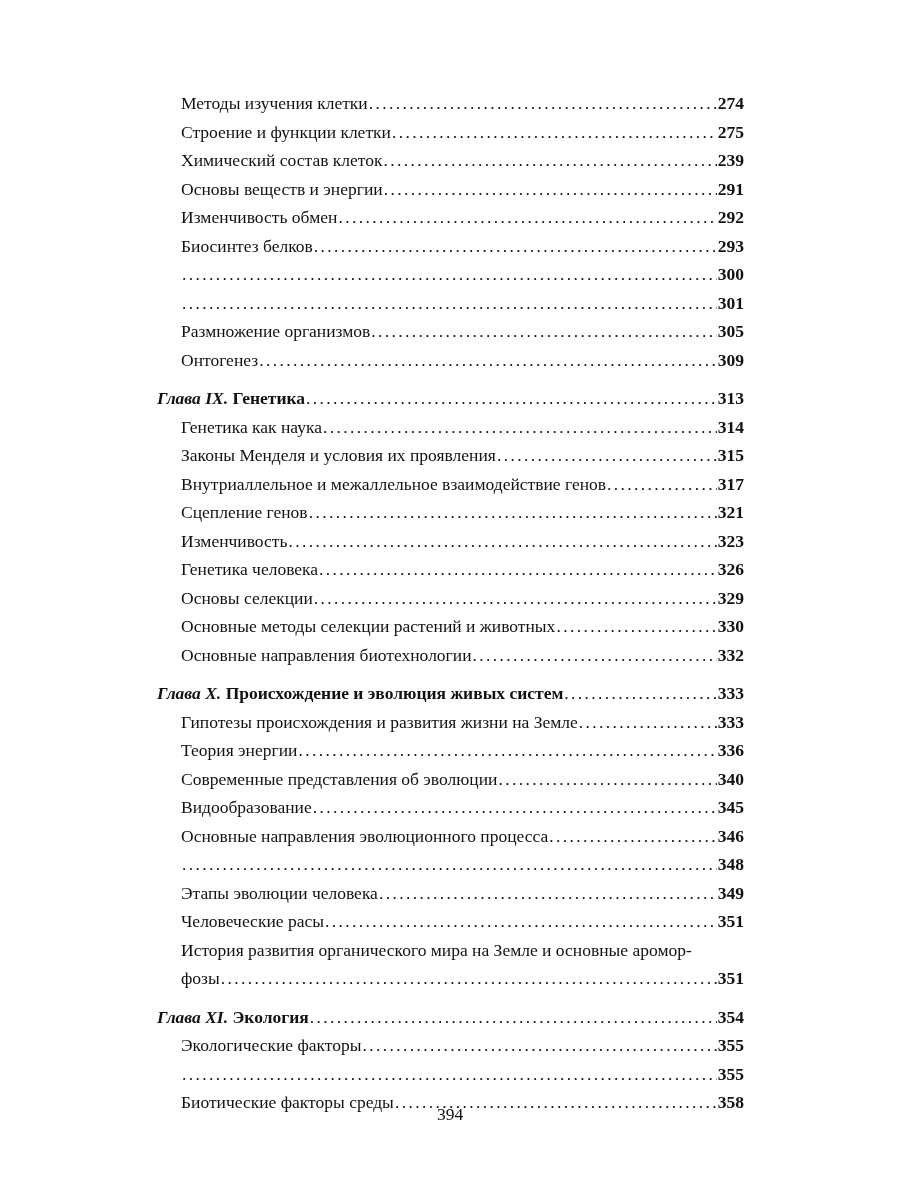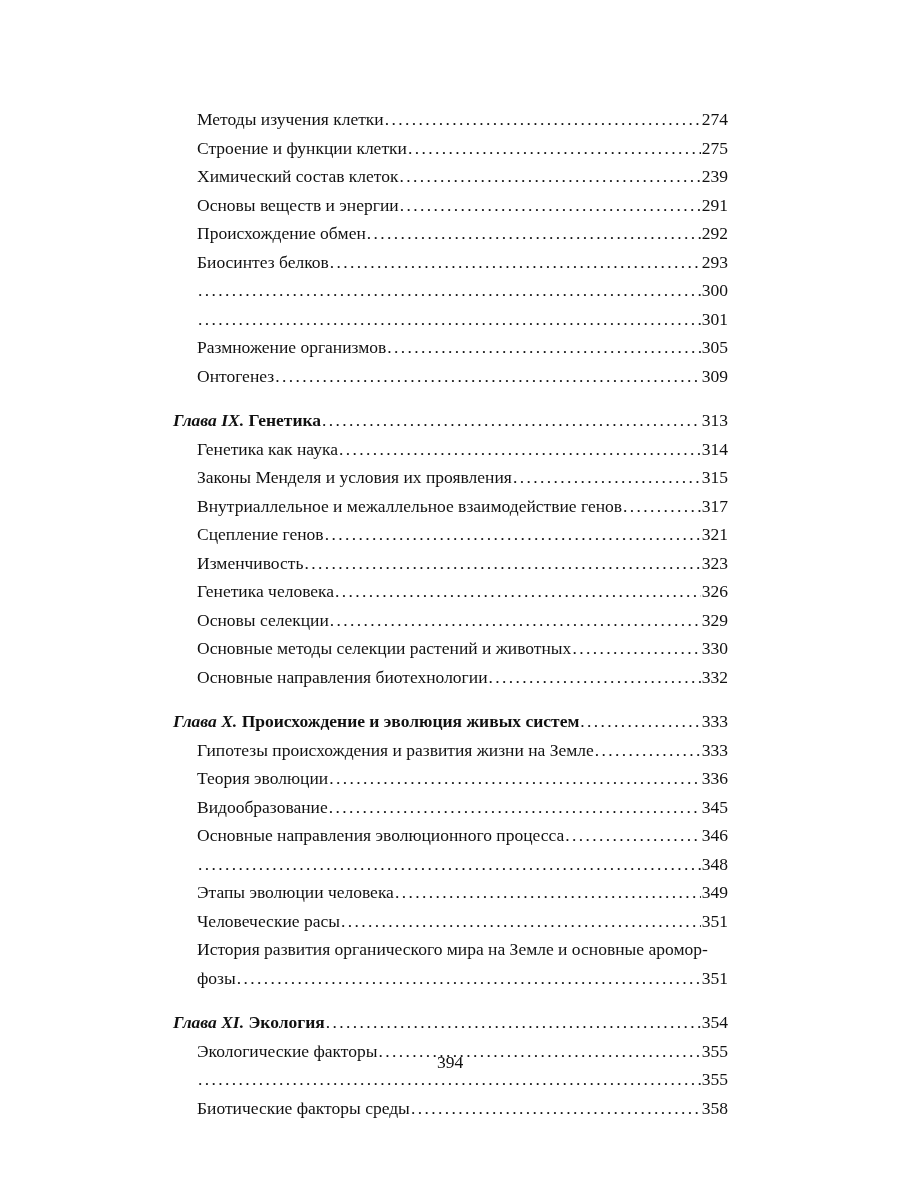--- a/index.html
+++ b/index.html
@@ -15,21 +15,21 @@
       font-family: "Liberation Serif", "DejaVu Serif", serif;
       color: #111111;
     }
     .toc {
       position: absolute;
       left: 157px;
       top: 89px;
       width: 587px;
     }
     .section {
-      margin: 16px;
+      margin: 0;
     }
     .section + .section {
       margin-top: 10px;
     }
     .row {
       display: flex;
       align-items: baseline;
       height: 28.5px;
       font-size: 17.5px;
       line-height: 28.5px;
@@ -49,40 +49,41 @@
       margin-left: 1px;
     }
     .row .leader::before {
       content: ". . . . . . . . . . . . . . . . . . . . . . . . . . . . . . . . . . . . . . . . . . . . . . . . . . . . . . . . . . . . . . . . . . . . . . . . . . . . . . . . . . . . . . . . . . . . . . . . . . . . . . . . . . . . . . . . . . . . . . . . . . . . . . . . . .";
       word-spacing: -4.4px;
     }
     .row .page {
       flex: 0 0 auto;
       text-align: right;
       margin-left: 1px;
+      font-weight: bold;
     }
     .chapter-label {
       font-style: italic;
       font-weight: bold;
     }
     .chapter-name {
       font-weight: bold;
     }
     .wrap-first {
       height: 28.5px;
       font-size: 17.5px;
       line-height: 28.5px;
       padding-left: 24px;
       white-space: nowrap;
     }
     .page-number {
       position: absolute;
       left: 0;
       width: 900px;
-      top: 1048px;
+      top: 1100px;
       text-align: center;
       font-size: 17.5px;
       line-height: 28px;
     }
   </style>
 </head>
 <body>
 
 <div class="toc">
 
@@ -101,21 +102,21 @@
         <span class="title">Химический состав клеток</span>
         <span class="leader"></span>
         <span class="page">239</span>
       </div>
     <div class="row sub">
         <span class="title">Основы веществ и энергии</span>
         <span class="leader"></span>
         <span class="page">291</span>
       </div>
     <div class="row sub">
-        <span class="title">Происхождение обмен</span>
+        <span class="title">Изменчивость обмен</span>
         <span class="leader"></span>
         <span class="page">292</span>
       </div>
     <div class="row sub">
         <span class="title">Биосинтез белков</span>
         <span class="leader"></span>
         <span class="page">293</span>
       </div>
     <div class="row sub">
         <span class="leader"></span>
@@ -195,23 +196,28 @@
         <span class="title"><span class="chapter-label">Глава X.</span> <span class="chapter-name">Происхождение и эволюция живых систем</span></span>
         <span class="leader"></span>
         <span class="page">333</span>
       </div>
     <div class="row sub">
         <span class="title">Гипотезы происхождения и развития жизни на Земле</span>
         <span class="leader"></span>
         <span class="page">333</span>
       </div>
     <div class="row sub">
-        <span class="title">Теория эволюции</span>
+        <span class="title">Теория энергии</span>
         <span class="leader"></span>
         <span class="page">336</span>
+      </div>
+    <div class="row sub">
+        <span class="title">Современные представления об эволюции</span>
+        <span class="leader"></span>
+        <span class="page">340</span>
       </div>
     <div class="row sub">
         <span class="title">Видообразование</span>
         <span class="leader"></span>
         <span class="page">345</span>
       </div>
     <div class="row sub">
         <span class="title">Основные направления эволюционного процесса</span>
         <span class="leader"></span>
         <span class="page">346</span>

